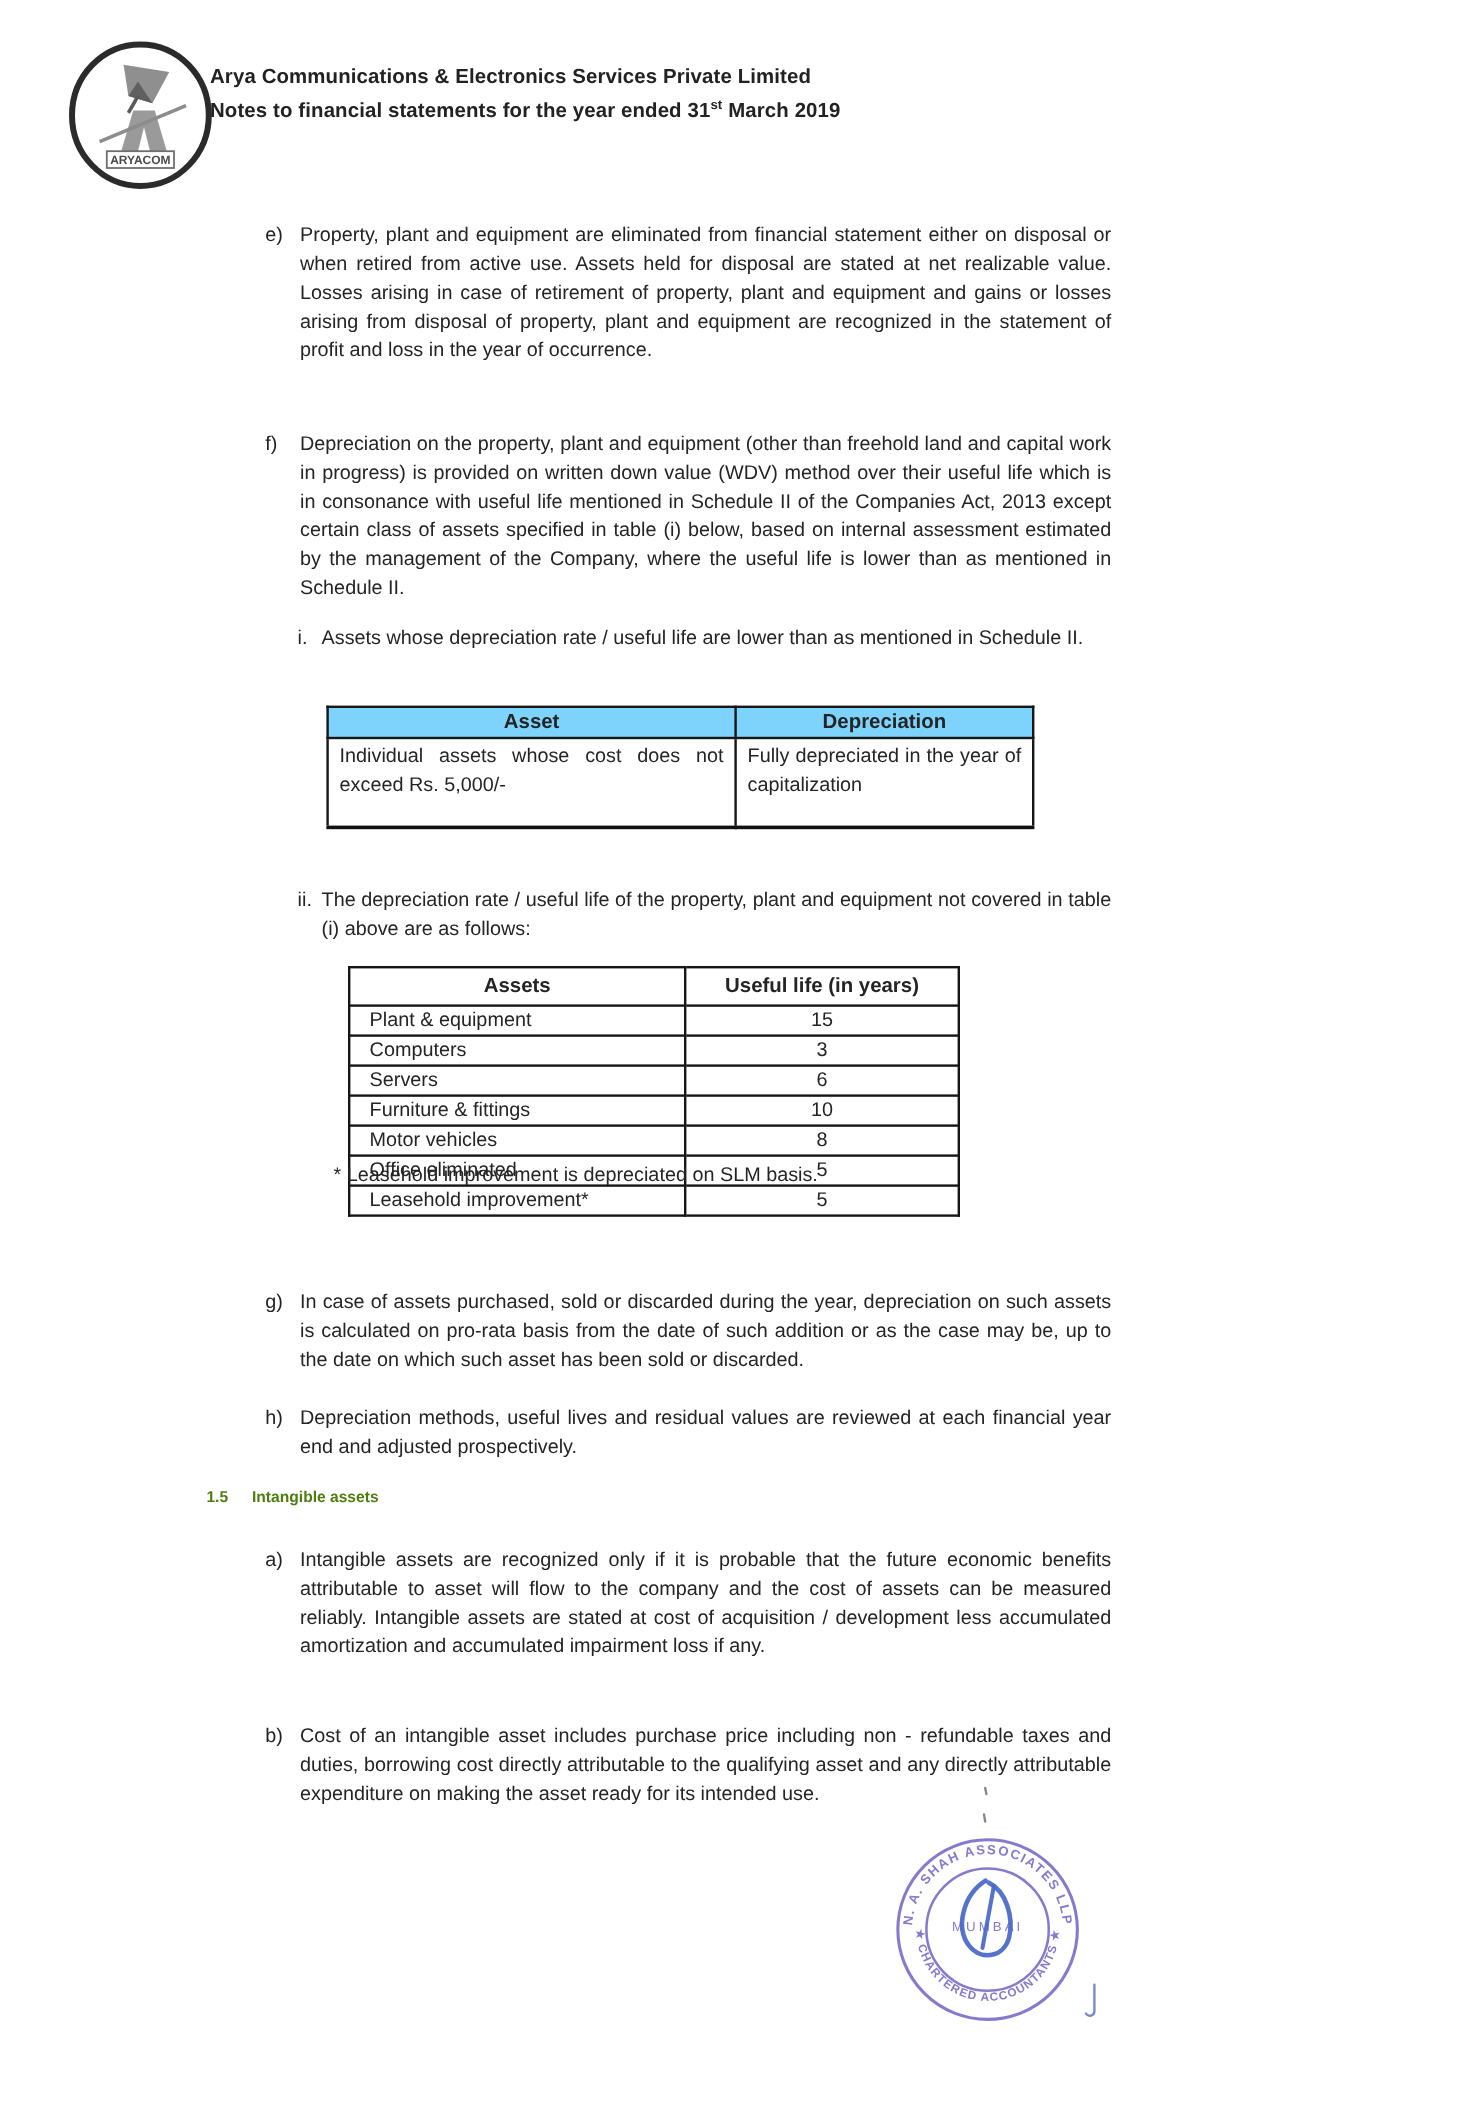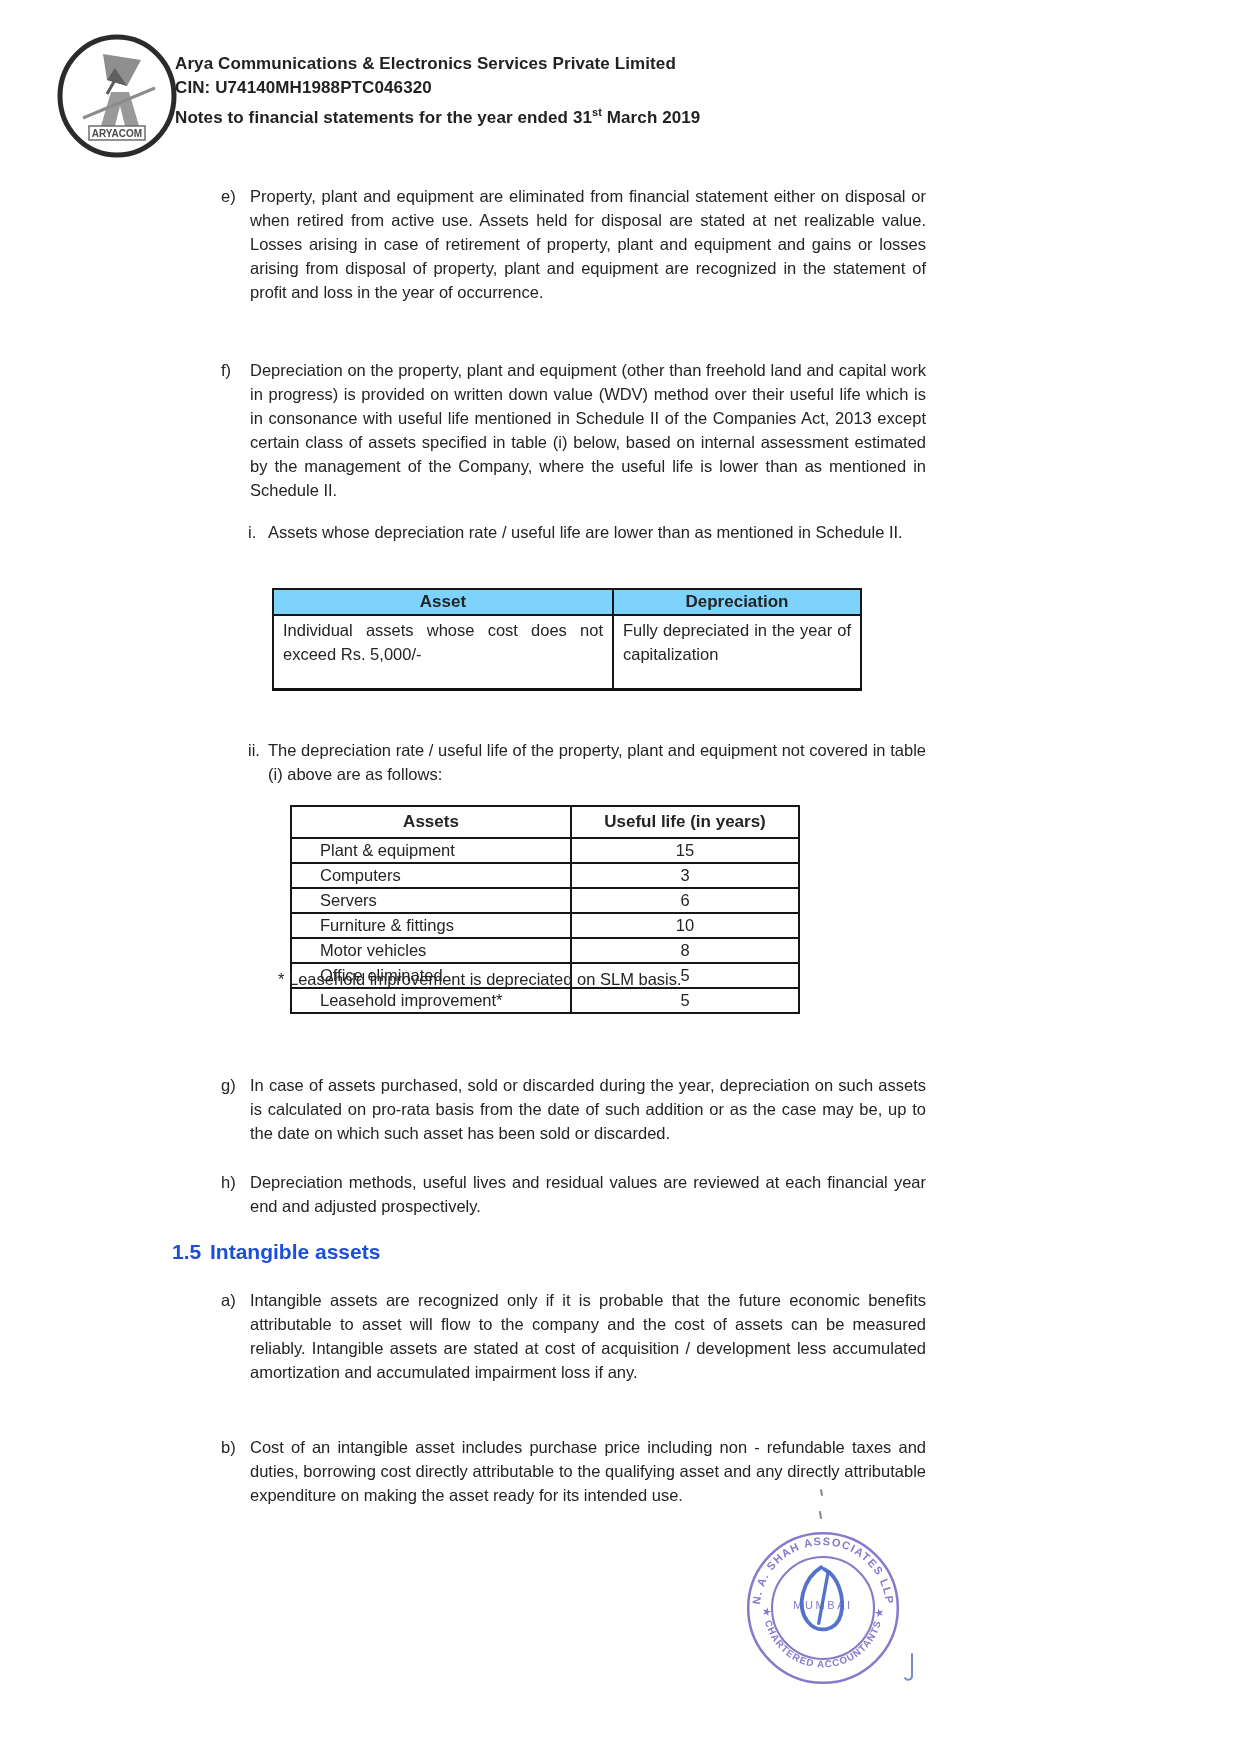--- a/index.html
+++ b/index.html
@@ -32,27 +32,27 @@
   
   table { border-collapse: collapse; position: absolute; font-size: 16.5px; color: #242424; table-layout: fixed; }
   .t1 { left: 272px; top: 588px; width: 588px; border: 2px solid #161616; border-bottom: 3px solid #111; }
   .t1 th { font-size: 17px; font-weight: 700; text-align: center; height: 26px; background: #7dd3fc; border: 2px solid #161616; }
   .t1 td { vertical-align: top; border: 2px solid #161616; padding: 2px 9px 22px 9px; text-align: justify; line-height: 24px; }
   .t1 col.c1 { width: 340px; } .t1 col.c2 { width: 248px; }
 
   .t2 { left: 290px; top: 805px; width: 508px; border: 2px solid #161616; }
   .t2 th { font-size: 17px; font-weight: 700; text-align: center; height: 32px; border: 2px solid #161616; vertical-align: middle; }
   .t2 td { height: 25px; border: 2px solid #161616; vertical-align: middle; line-height: 19px; }
-  .t2 td.name { padding-left: 28px; text-align: left; }
+  .t2 td.name { padding-left: 16px; text-align: left; }
   .t2 td.val  { text-align: center; }
   .t2 col.c1 { width: 280px; } .t2 col.c2 { width: 228px; }
 
   .footnote { position: absolute; left: 278px; top: 970px; font-size: 16.5px; color: #242424; }
 
-  .sec-heading { position: absolute; left: 172px; top: 1240px; display: flex; font-size: 21px; font-weight: 700; color: #1d4ed8; }
+  .sec-heading { position: absolute; left: 172px; top: 1240px; display: flex; font-size: 13px; font-weight: 700; color: #4d7c0f; }
   .sec-num { flex: none; width: 38px; }
 
   
   .stamp { position: absolute; left: 738px; top: 1523px; width: 170px; height: 170px; opacity: .88; }
   .pen-j { position: absolute; left: 903px; top: 1652px; width: 14px; height: 30px; }
   .pen-tick { position: absolute; left: 817px; top: 1488px; width: 8px; height: 32px; }
 </style>
 </head>
 <body>
 
@@ -67,21 +67,20 @@
       <line x1="60" y1="46" x2="52" y2="60" stroke="#5a5a5a" stroke-width="3"></line>
       <polygon points="56,58 74,58 84,92 70,92 65,72 60,92 46,92" fill="#9a9a9a"></polygon>
       <line x1="28" y1="84" x2="100" y2="54" stroke="#8c8c8c" stroke-width="3"></line>
       <rect x="34" y="92" width="56" height="14" fill="none" stroke="#6e6e6e" stroke-width="1.5"></rect>
       <text x="62" y="103" text-anchor="middle" font-size="10" font-weight="bold" fill="#4a4a4a" font-family="Liberation Sans, sans-serif">ARYACOM</text>
     </svg>
   </div>
 
   <div class="header-text">
     <div>Arya Communications &amp; Electronics Services Private Limited</div>
-    <div>CIN: U74140MH1988PTC046320</div>
     <div class="notes-title"><span>Notes to financial statements for the year ended 31</span><sup>st</sup><span> March 2019</span></div>
   </div>
 
   <div class="block lettered" style="top:184px">
     <span class="plabel">e)</span>
     <div class="ptext">Property, plant and equipment are eliminated from financial statement either on disposal or when retired from active use. Assets held for disposal are stated at net realizable value. Losses arising in case of retirement of property, plant and equipment and gains or losses arising from disposal of property, plant and equipment are recognized in the statement of profit and loss in the year of occurrence.</div>
   </div>
 
   <div class="block lettered" style="top:358px">
     <span class="plabel">f)</span>

